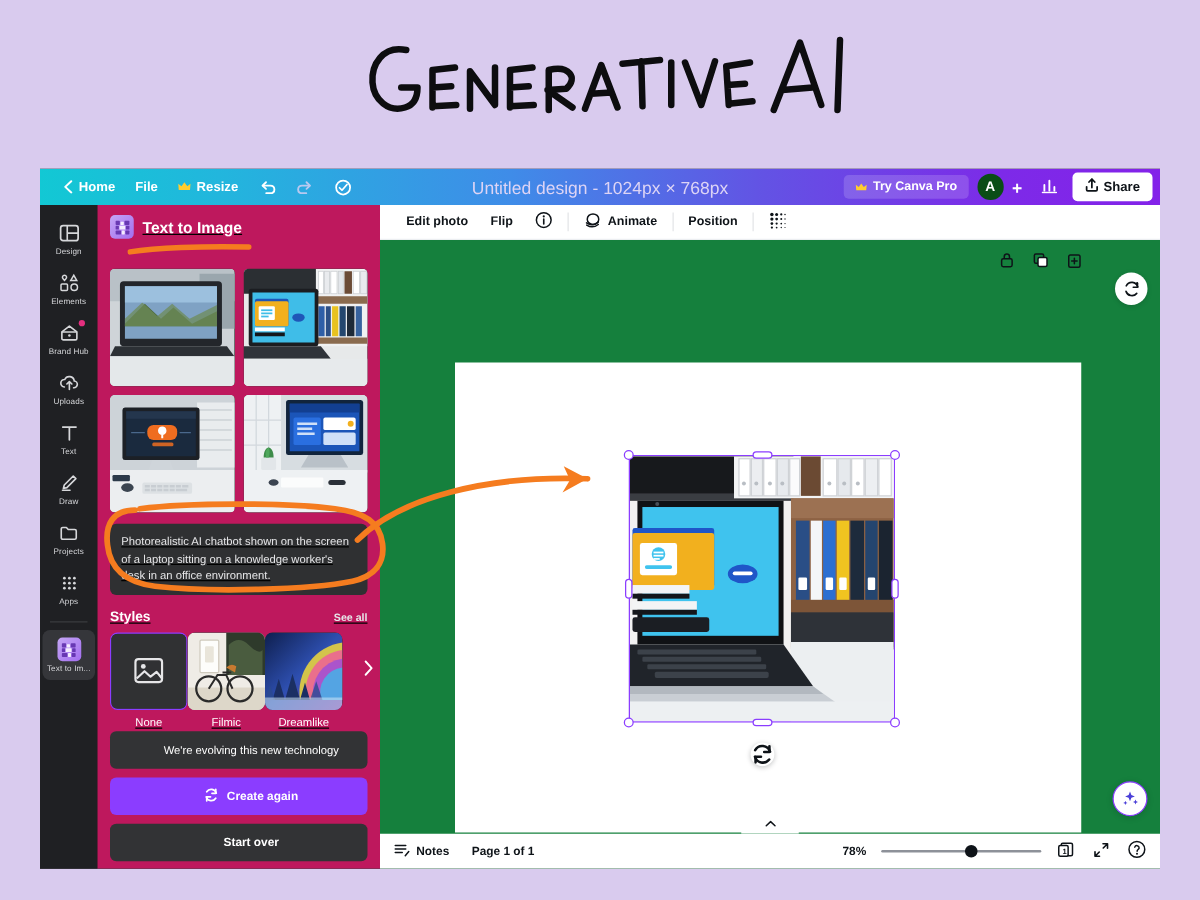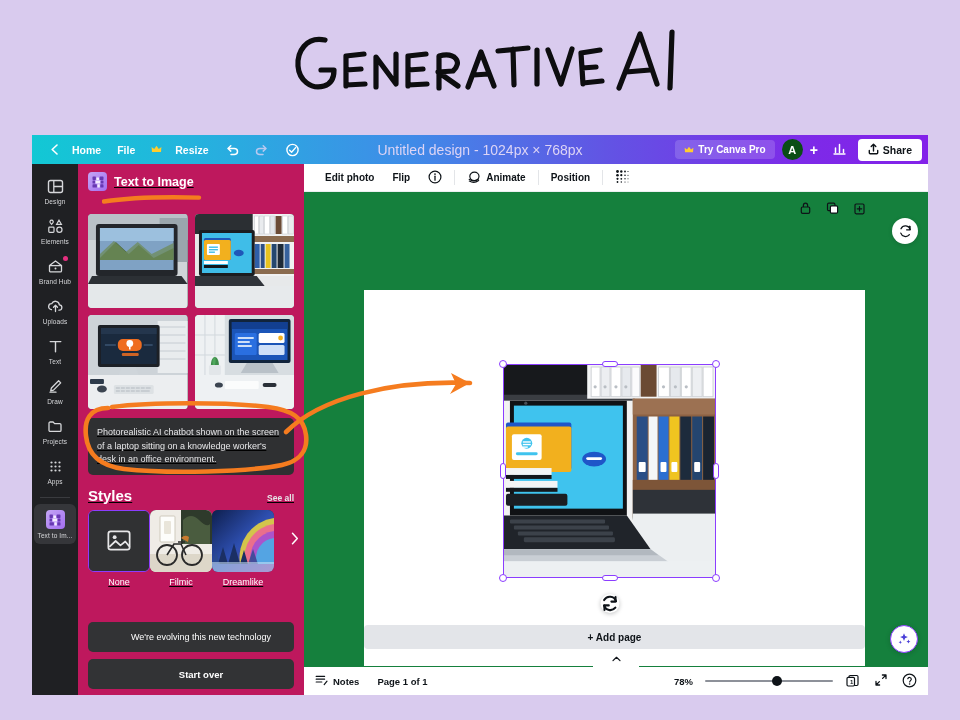--- a/index.html
+++ b/index.html
@@ -30,21 +30,21 @@
   
   #topbar {
     height: 29px; flex: 0 0 29px;
     background: linear-gradient(90deg,#12c8d4 0%, #22b6dd 16%, #3f8ce8 42%, #6254e4 64%, #7d2ae8 86%, #8322e9 100%);
     display: flex; align-items: center;
     padding: 0 6px 0 10px;
     color: #fff; font-size: 10.5px; font-weight: bold;
     position: relative;
   }
   .tb-item {
-    display: flex; align-items: center; gap: 13px;
+    display: flex; align-items: center; gap: 4px;
     padding: 3px 8px; border-radius: 4px;
     white-space: nowrap; color:#fff;
   }
   .tb-icon { display: inline-flex; align-items: center; }
   #topbar .spacer { flex: 1; }
   #doc-title {
     position:absolute; left:50%; top:50%; transform:translate(-50%,-50%);
     font-size: 14px; font-weight: normal; color: #ddd4f5; white-space: nowrap;
   }
   #pro-btn {
@@ -113,21 +113,21 @@
   #prompt-box {
     background: #2f3032; border-radius: 5px; padding: 8px 9px;
     color: #e6e6e8; font-size: 9px; line-height: 1.5;
     margin-bottom: 12px; min-height: 56px;
   }
 
   #styles-head {
     display: flex; justify-content: space-between; align-items: baseline;
     margin-bottom: 6px;
   }
-  #styles-head .lbl { color: #fff; font-size: 15px; font-weight: bold; }
+  #styles-head .lbl { color: #fff; font-size: 11px; font-weight: bold; }
   #styles-head .see-all { color: #e6e6e8; font-size: 8.5px; font-weight: bold; }
   #styles-row { display: flex; position: relative; }
   .style-card { width: 62px; }
   .style-thumb {
     width: 62px; height: 62px; border-radius: 6px; overflow: hidden;
     background: #303133; position: relative;
   }
   .style-thumb.sel { border: 1.5px solid #8b3dff; background:#303133; }
   .style-thumb svg { display:block; width:100%; height:100%; }
   .style-name {
@@ -666,20 +666,29 @@
         </div>
         <div id="style-next">
           <svg width="8" height="13" viewBox="0 0 8 13">
               <path d="M1.5 1.2L6.3 6.5l-4.8 5.3" stroke="#fff" stroke-width="1.5" fill="none" stroke-linecap="round" stroke-linejoin="round"></path>
             </svg>
         </div>
       </div>
 
       <div id="panel-actions">
         <div class="pbtn" id="evolving-btn">We're evolving this new technology</div>
+        <div class="pbtn" id="create-again-btn">
+          <span>
+            <svg width="12" height="12" viewBox="0 0 12 12">
+                <path d="M10 4.5A4.2 4.2 0 002.4 3.4M2 7.5a4.2 4.2 0 007.6 1.1" stroke="#fff" stroke-width="1.4" fill="none" stroke-linecap="round"></path>
+                <path d="M9.6 1.4v3.2H6.6M2.4 10.6V7.4h3" stroke="#fff" stroke-width="1.4" fill="none" stroke-linecap="round" stroke-linejoin="round"></path>
+              </svg>
+          </span>
+          <span>Create again</span>
+        </div>
         <div class="pbtn" id="start-over-btn">Start over</div>
       </div>
     </div>
 
     <div id="editor">
 
       <div id="edit-toolbar">
         <div class="tool">
           <span>Edit photo</span>
         </div>
@@ -872,21 +881,20 @@
             <div class="handle barv" style="right:-4px;top:50%;margin-top:-8px"></div>
             <div id="rotate-handle">
               <svg width="11" height="11" viewBox="0 0 11 11">
                   <path d="M9 4.2A3.8 3.8 0 002.1 3.5M2 6.6a3.8 3.8 0 006.6 1.3" stroke="#0e1318" stroke-width="1.2" fill="none" stroke-linecap="round"></path>
                   <path d="M8.7 1.8v2.6H6.3M2.3 9.2V6.6h2.5" stroke="#0e1318" stroke-width="1.2" fill="none" stroke-linecap="round" stroke-linejoin="round"></path>
                 </svg>
             </div>
           </div>
         </div>
 
-        <div id="add-page">+ Add page</div>
 
         <div id="collapse-tab">
           <svg width="9" height="6" viewBox="0 0 9 6">
               <path d="M1 4.6L4.5 1.3 8 4.6" stroke="#0e1318" stroke-width="1.2" fill="none" stroke-linecap="round" stroke-linejoin="round"></path>
             </svg>
         </div>
 
         <div id="magic-fab">
           <svg width="16" height="16" viewBox="0 0 16 16">
               <g fill="#4a3fd8">

